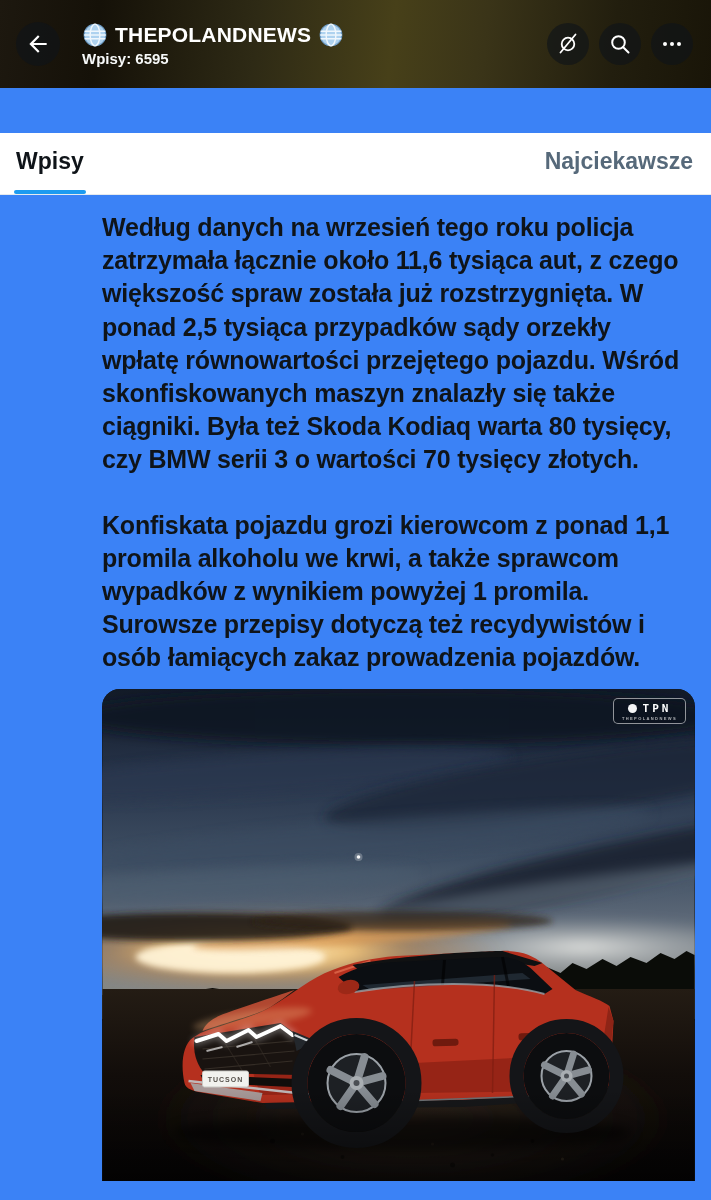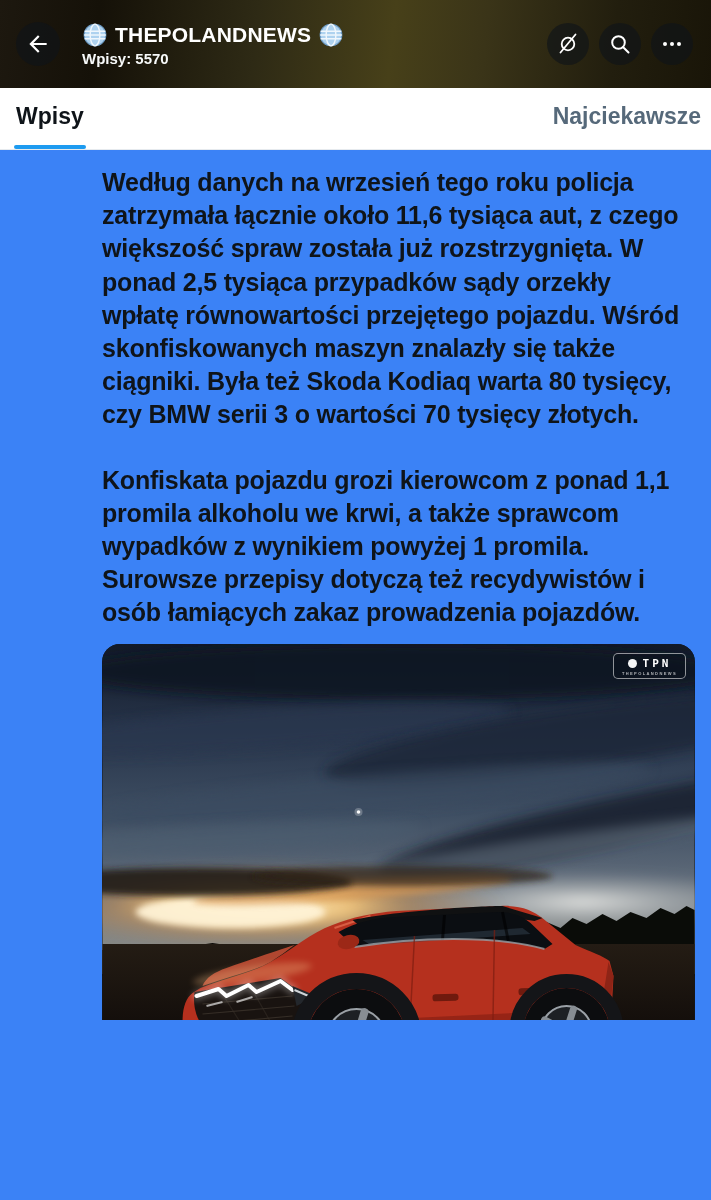--- a/index.html
+++ b/index.html
@@ -18,36 +18,36 @@
   }
   .header-actions{ display:flex; gap:10px; }
   .header-actions .icon-btn{ width:42px;height:42px; }
   .title-block{ margin-left:22px; flex:1; min-width:0; color:#fff; }
   .title-row{ display:flex; align-items:center; gap:7px; font-size:21px; font-weight:800; letter-spacing:.2px; white-space:nowrap; }
   .subtitle{ font-size:15px; font-weight:700; margin-top:2px; color:#f7f9f9; }
 
   
   .tabs{
     display:flex; justify-content:space-between; align-items:flex-end;
-    padding:0 8px 0 14px; border-bottom:1px solid #e6eaee; background:#fff;
+    padding:0 16px 0 14px; border-bottom:1px solid #e6eaee; background:#fff;margin-top:45px;
   }
   .tab{ position:relative; padding:15px 2px 19px; font-size:23px; font-weight:700; color:#56697a; cursor:pointer; }
   .tab.active{ color:#0f1419; }
   .tab-indicator{ position:absolute; left:0; right:0; bottom:0; height:4px; border-radius:2px; background:#1d9bf0; }
 
   
   .content{ padding:16px 32px 0 102px; }
   .content p{
     margin:0 0 32px; font-size:25px; line-height:33.2px; font-weight:700;
     color:#0f1419; letter-spacing:-0.2px;
   }
   .content p.p2{ margin-bottom:14px; }
 
   .post-image{
-    margin:0; width:593px; height:376px; border-radius:18px 18px 0 0;
+    margin:0; width:593px; height:492px; border-radius:18px 18px 0 0;
     overflow:hidden; position:relative; background:#101722;
   }
   .post-image svg{ display:block; }
 
   .watermark{
     position:absolute; top:9px; right:9px;
     border:1px solid rgba(255,255,255,.55); border-radius:5px;
     background:rgba(8,14,24,.40); padding:3px 8px 2px;
     display:flex; flex-direction:column; align-items:center;
   }
@@ -75,21 +75,21 @@
           <ellipse cx="12" cy="12" rx="4.5" ry="10" fill="none" stroke="#f0f7fd" stroke-width="1.3"></ellipse>
           <path d="M2.5 8.5h19M2 12h20M2.5 15.5h19" stroke="#f0f7fd" stroke-width="1.3" fill="none"></path>
         </svg>
         <span>THEPOLANDNEWS</span>
         <svg width="26" height="26" viewBox="0 0 24 24">
           <circle cx="12" cy="12" r="10" fill="#aed2ef" stroke="#6c99c2" stroke-width="1"></circle>
           <ellipse cx="12" cy="12" rx="4.5" ry="10" fill="none" stroke="#f0f7fd" stroke-width="1.3"></ellipse>
           <path d="M2.5 8.5h19M2 12h20M2.5 15.5h19" stroke="#f0f7fd" stroke-width="1.3" fill="none"></path>
         </svg>
       </div>
-      <div class="subtitle">Wpisy: 5570</div>
+      <div class="subtitle">Wpisy: 6595</div>
     </div>
 
     <div class="header-actions">
       <button class="icon-btn">
         <svg width="24" height="24" viewBox="0 0 24 24">
           <circle cx="12" cy="12" r="6.3" stroke="#fff" stroke-width="1.8" fill="none"></circle>
           <line x1="4.5" y1="20.5" x2="19.5" y2="2.5" stroke="#fff" stroke-width="1.8" stroke-linecap="round"></line>
         </svg>
       </button>
       <button class="icon-btn">

